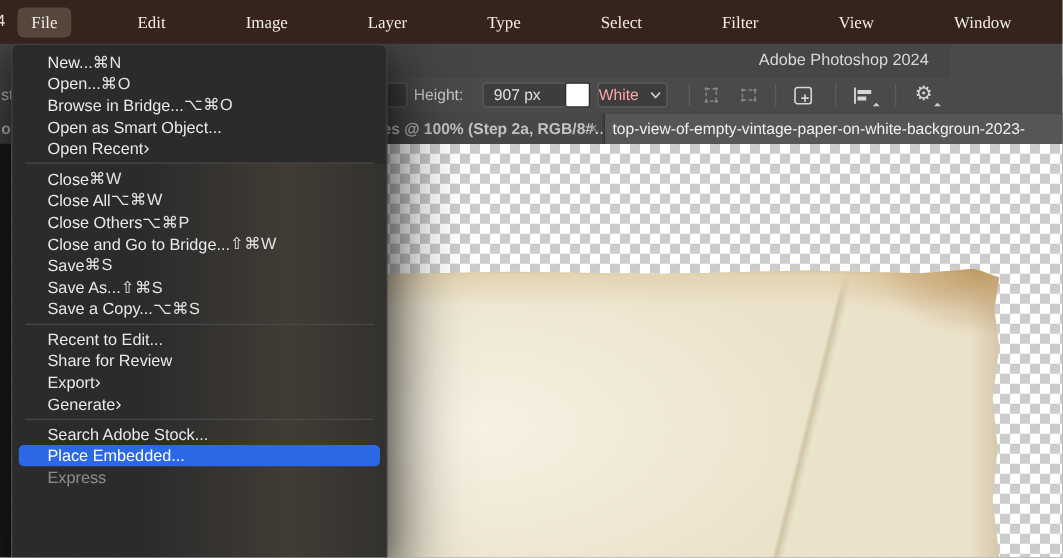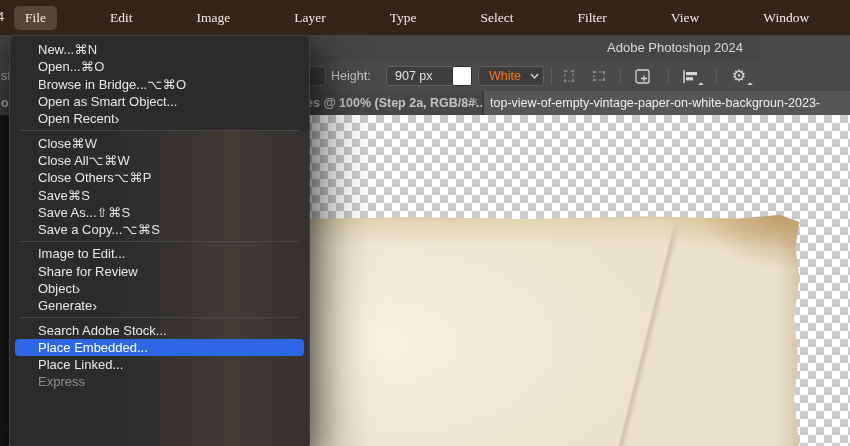--- a/index.html
+++ b/index.html
@@ -22,22 +22,22 @@
   .optionsbar{position:absolute;left:0;top:61px;width:850px;height:30px;background:#4a4a4a;
               border-bottom:1px solid #3c3c3c;z-index:5;color:#c9c9c9;font-size:12.5px;}
   .opt-frag{position:absolute;left:1px;top:8px;color:#c9c9c9;}
   .opt-box{position:absolute;top:5px;height:18px;background:#3d3d3d;border:1px solid #5e5e5e;
            border-radius:3px;box-sizing:content-box;}
   .partial-input{left:300px;width:24px;}
   .height-label{position:absolute;left:331px;top:8px;}
   .height-input{left:375px;width:70px;color:#e2e2e2;display:flex;align-items:center;padding-left:8px;width:62px;margin-left:11px;}
   .swatch{position:absolute;left:452px;top:5px;width:20px;height:20px;background:#fff;
           border-radius:2px;border:1px solid #2e2e2e;box-sizing:border-box;}
-  .dropdown{left:478px;width:50px;color:#f97316;display:flex;align-items:center;
-            padding-left:10px;padding-right:4px;justify-content:space-between;}
+  .dropdown{left:478px;width:50px;color:#fca5a5;display:flex;align-items:center;
+            padding-right:4px;justify-content:space-between;}
   .dd-chev{width:9px;height:6px;margin-left:4px;}
   .opt-div{position:absolute;top:6px;width:1px;height:18px;background:#5d5d5d;}
   .tool-ic{position:absolute;top:6px;width:20px;height:18px;display:flex;align-items:center;justify-content:center;}
   .dim{opacity:.45;}
   .corner-tri{position:absolute;right:-3px;bottom:-2px;width:0;height:0;
               border-left:4px solid transparent;border-top:4px solid #cfcfcf;transform:rotate(-45deg);}
   .gear-glyph{font-size:16px;color:#d6d6d6;line-height:1;}
   
   .tabbar{position:absolute;left:0;top:91px;width:850px;height:24px;background:#3d3d3d;z-index:5;}
   .tab{position:absolute;top:0;height:24px;overflow:hidden;white-space:nowrap;}
@@ -205,53 +205,54 @@
       </li>
     <li class="mi">
         <span>Close All</span>
         <span class="sc">⌥⌘W</span>
       </li>
     <li class="mi">
         <span>Close Others</span>
         <span class="sc">⌥⌘P</span>
       </li>
     <li class="mi">
+        <span>Close and Go to Bridge...</span>
+        <span class="sc">⇧⌘W</span>
+      </li>
+    <li class="mi">
         <span>Save</span>
         <span class="sc">⌘S</span>
       </li>
     <li class="mi">
         <span>Save As...</span>
         <span class="sc">⇧⌘S</span>
       </li>
     <li class="mi">
         <span>Save a Copy...</span>
         <span class="sc">⌥⌘S</span>
       </li>
     <li class="msep"></li>
     <li class="mi">
-        <span>Image to Edit...</span>
+        <span>Recent to Edit...</span>
       </li>
     <li class="mi">
         <span>Share for Review</span>
       </li>
     <li class="mi">
-        <span>Object</span>
+        <span>Export</span>
         <span class="arrow">›</span>
       </li>
     <li class="mi">
         <span>Generate</span>
         <span class="arrow">›</span>
       </li>
     <li class="msep"></li>
     <li class="mi">
         <span>Search Adobe Stock...</span>
       </li>
     <li class="mi hl">
         <span>Place Embedded...</span>
       </li>
-    <li class="mi">
-        <span>Place Linked...</span>
-      </li>
     <li class="mi cut">
         <span>Express</span>
       </li>
   </ul>
 </div>
 
 </body></html>

